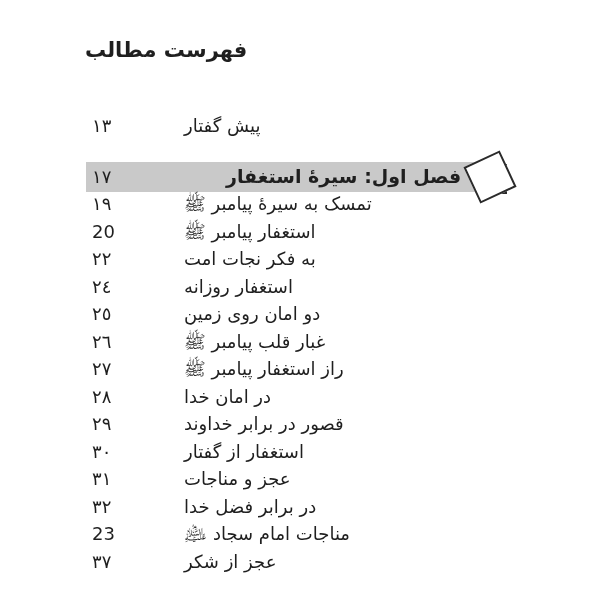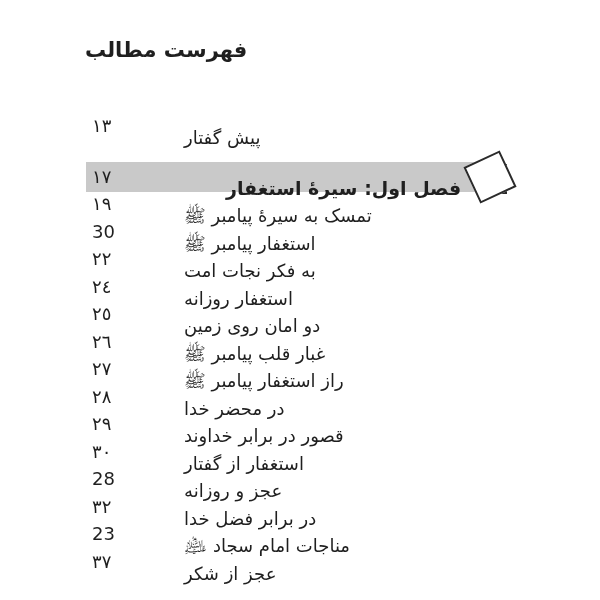--- a/index.html
+++ b/index.html
@@ -14,21 +14,21 @@
     font-size:21px;font-weight:bold;direction:rtl;white-space:nowrap;
   }
   .toc{position:absolute;left:0;top:112px;width:600px;}
   .row{position:relative;height:27.5px;line-height:27.5px;}
   .row.first{margin-bottom:23px;}
   .row .num{
     position:absolute;left:92px;top:0;z-index:1;
     font-size:18px;white-space:nowrap;
   }
   .row .title{
-    position:absolute;left:184px;top:12px;z-index:1;
+    position:absolute;left:184px;top:0;z-index:1;
     font-size:18px;direction:rtl;white-space:nowrap;
   }
   .row.chapter .title{left:202px;font-weight:bold;font-size:19px;margin-left:24px;}
   .row.chapter .num{font-weight:normal;}
   .row.chapter::before{
     content:"";position:absolute;left:86px;top:-1px;
     width:389px;height:30px;background:#c9c9c9;z-index:0;
   }
   .deco{position:absolute;left:462px;top:148px;width:70px;height:62px;z-index:2;}
   .sq-flat{
@@ -59,21 +59,21 @@
         <span class="num">۱۷</span>
         <span class="title">فصل اول: سیرهٔ استغفار</span>
       </div>
 
       <div class="row">
         <span class="num">۱۹</span>
         <span class="title">تمسک به سیرهٔ پیامبر ﷺ</span>
       </div>
 
       <div class="row">
-        <span class="num">30</span>
+        <span class="num">20</span>
         <span class="title">استغفار پیامبر ﷺ</span>
       </div>
 
 
       <div class="row">
         <span class="num">۲۲</span>
         <span class="title">به فکر نجات امت</span>
       </div>
 
       <div class="row">
@@ -91,36 +91,36 @@
         <span class="title">غبار قلب پیامبر ﷺ</span>
       </div>
 
       <div class="row">
         <span class="num">۲۷</span>
         <span class="title">راز استغفار پیامبر ﷺ</span>
       </div>
 
       <div class="row">
         <span class="num">۲۸</span>
-        <span class="title">در محضر خدا</span>
+        <span class="title">در امان خدا</span>
       </div>
 
       <div class="row">
         <span class="num">۲۹</span>
         <span class="title">قصور در برابر خداوند</span>
       </div>
 
       <div class="row">
         <span class="num">۳۰</span>
         <span class="title">استغفار از گفتار</span>
       </div>
 
       <div class="row">
-        <span class="num">28</span>
-        <span class="title">عجز و روزانه</span>
+        <span class="num">۳۱</span>
+        <span class="title">عجز و مناجات</span>
       </div>
 
       <div class="row">
         <span class="num">۳۲</span>
         <span class="title">در برابر فضل خدا</span>
       </div>
 
       <div class="row">
         <span class="num">23</span>
         <span class="title">مناجات امام سجاد ﵇</span>

